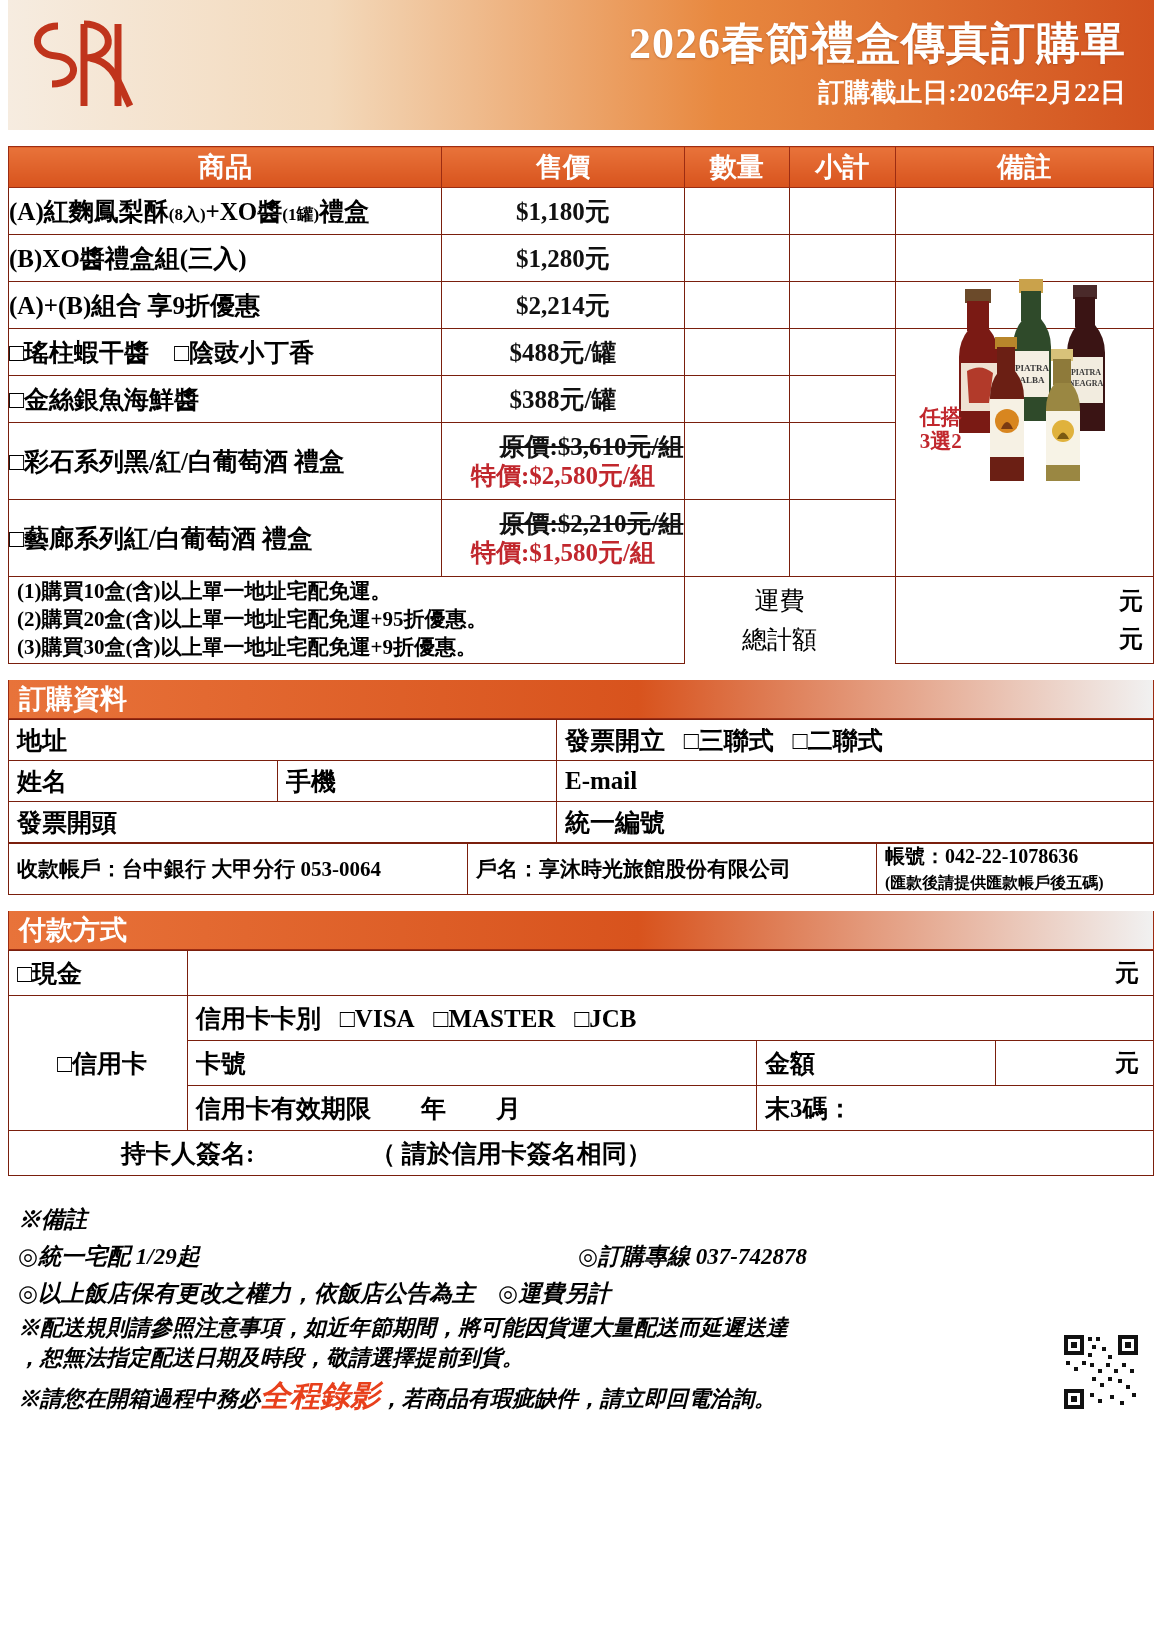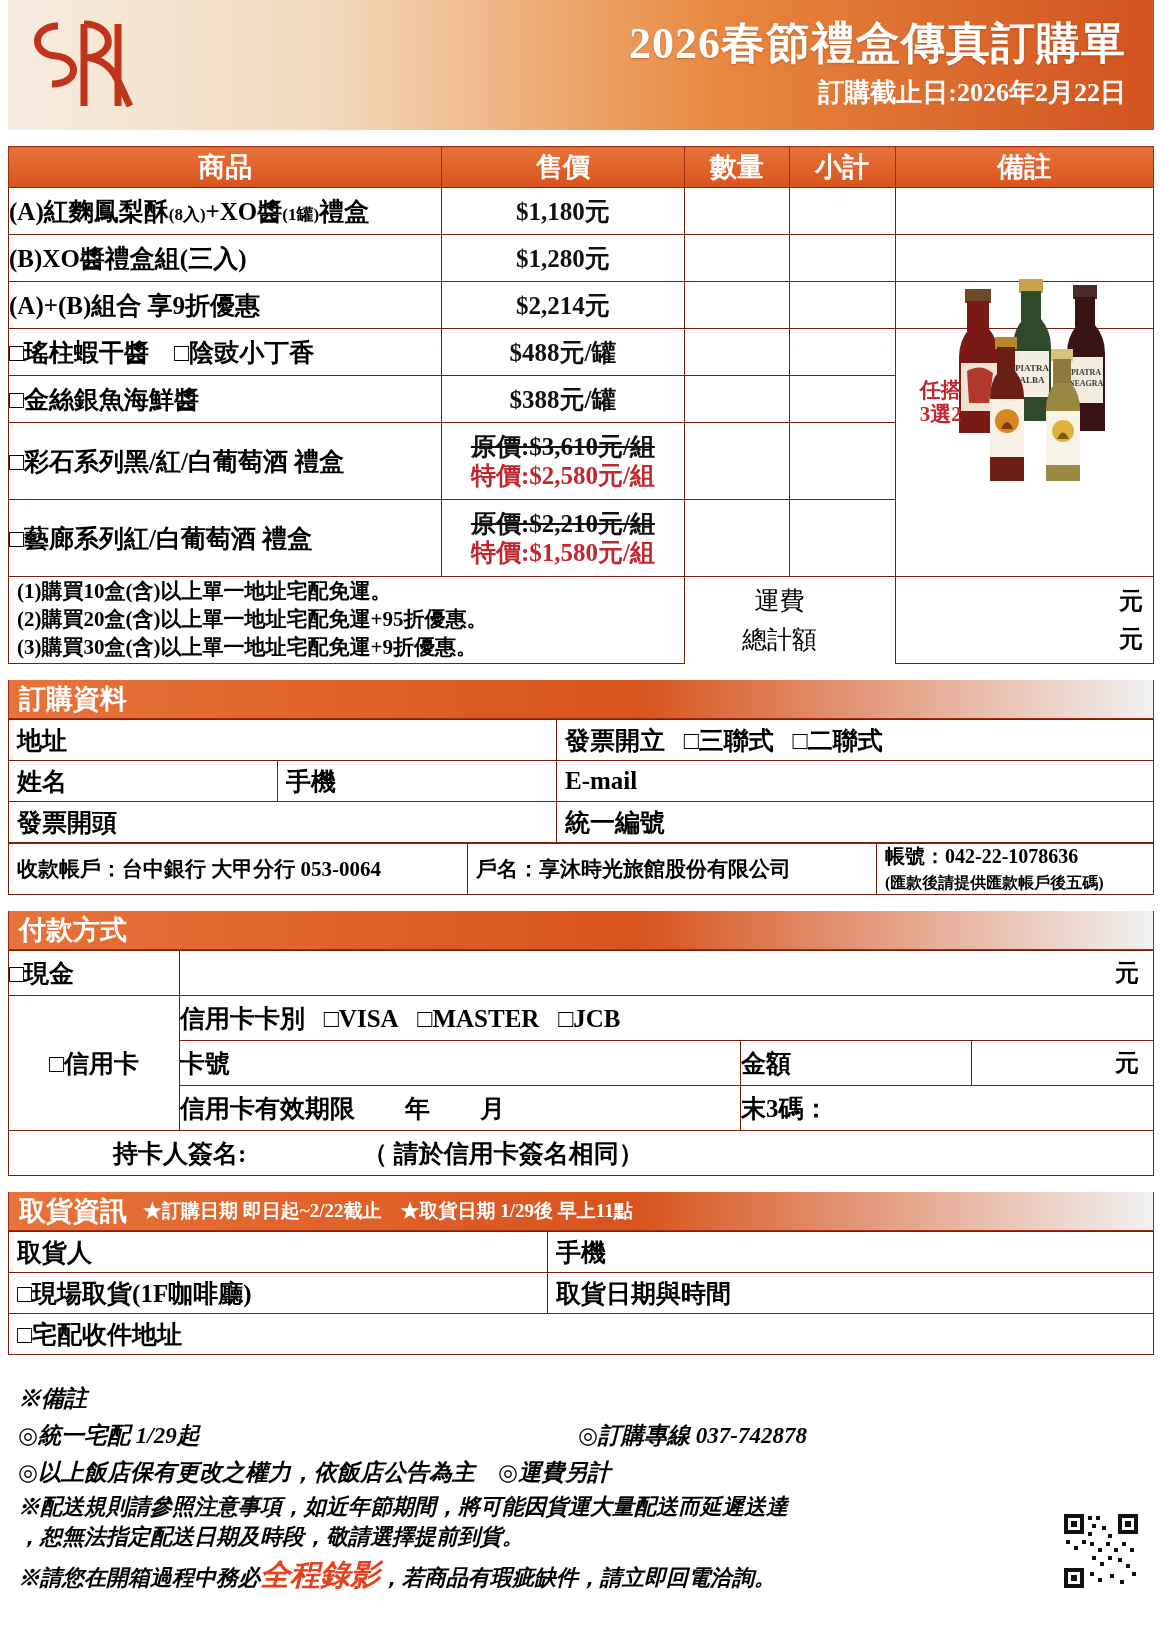--- a/index.html
+++ b/index.html
@@ -43,28 +43,28 @@
   .prod .name{text-align:left;}
   .prod .price{text-align:center;color:#111;}
   .sub{font-size:17px;}
 
   .c-name{width:430px;}
   .c-price{width:240px;}
   .c-qty{width:104px;}
   .c-sum{width:104px;}
   .c-note{width:256px;}
 
-  .strike{text-decoration:line-through;}
+  .strike{text-decoration:line-through;text-align:right;}
   .two-line{line-height:1.18;}
   .red{color:#c1272d;}
 
   .winecell{position:relative;padding:0;}
   .wines{position:absolute;right:6px;top:-58px;width:200px;height:215px;}
   .tag{
-    position:absolute;left:6px;top:49px;font-size:21px;font-weight:bold;color:#c1272d;
+    position:absolute;left:6px;top:76px;font-size:21px;font-weight:bold;color:#c1272d;
     line-height:1.15;text-align:center;width:78px;
   }
 
   
   .notes td{height:86px;vertical-align:middle;}
   .notes-left{padding-left:8px;font-size:21px;font-weight:bold;line-height:1.32;}
   .fee{font-size:25px;font-weight:normal;text-align:center;padding-right:20px;}
   .unit{font-size:24px;font-weight:bold;text-align:right;padding-right:10px;}
 
   
@@ -75,21 +75,21 @@
     display:flex;align-items:center;gap:16px;
   }
   .secbar .bartext{color:#fff;}
   .secbar .barnote{font-size:19px;color:#fff;font-weight:bold;}
 
   .form td{height:40px;font-size:25px;font-weight:bold;padding-left:8px;}
   .bank td{height:46px;font-size:21px;font-weight:bold;padding-left:8px;}
   .bank .acc{font-size:20px;line-height:1.25;}
   .bank .acc small{font-size:16px;font-weight:bold;}
 
-  .pay td{font-size:25px;font-weight:bold;padding-left:0;}
+  .pay td{font-size:25px;font-weight:bold;padding-left:8px;}
   .pay .h40{height:44px;}
   .cell-center{text-align:center;}
   .right-unit{text-align:right;padding-right:14px;font-size:24px;font-weight:bold;}
 
   .footer{padding:6px 4px 0 10px;position:relative;font-style:italic;}
   .f1{font-size:23px;font-weight:bold;margin-top:6px;}
   .frow{display:flex;}
   .frow .l{width:560px;}
   .f-red{color:#e8401c;font-size:30px;font-weight:bold;}
   .small-note{font-size:22px;font-weight:bold;line-height:1.35;margin-top:4px;}
@@ -333,41 +333,20 @@
       <tr>
         <td class="h40" colspan="4">
           <span style="padding-left:104px">持卡人簽名:</span>
           <span style="padding-left:110px">（ 請於信用卡簽名相同）</span>
         </td>
       </tr>
     </tbody>
       </table>
   </div>
 
-  <div class="tbl">
-    <div class="secbar">
-      <span class="bartext">取貨資訊</span>
-      <span class="barnote">★訂購日期 即日起~2/22截止　★取貨日期 1/29後 早上11點</span>
-    </div>
-    <table class="form">
-      <tbody>
-          <tr>
-        <td style="width:530px">取貨人</td>
-        <td>手機</td>
-      </tr>
-      <tr>
-        <td>□現場取貨(1F咖啡廳)</td>
-        <td>取貨日期與時間</td>
-      </tr>
-      <tr>
-        <td colspan="2">□宅配收件地址</td>
-      </tr>
-    </tbody>
-      </table>
-  </div>
 
   <div class="footer">
     <div class="f1">※備註</div>
     <div class="frow">
       <div class="l f1">◎統一宅配 1/29起</div>
       <div class="f1">◎訂購專線 037-742878</div>
     </div>
     <div class="f1">◎以上飯店保有更改之權力，依飯店公告為主　◎運費另計</div>
     <div class="small-note">※配送規則請參照注意事項，如近年節期間，將可能因貨運大量配送而延遲送達</div>
     <div class="small-note" style="margin-top:0">，恕無法指定配送日期及時段，敬請選擇提前到貨。</div>

